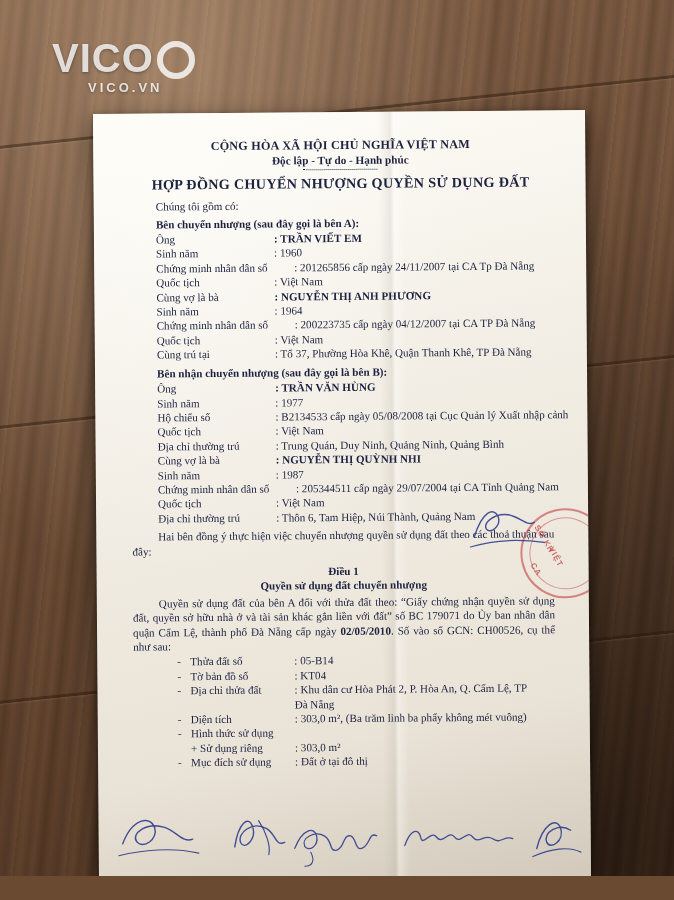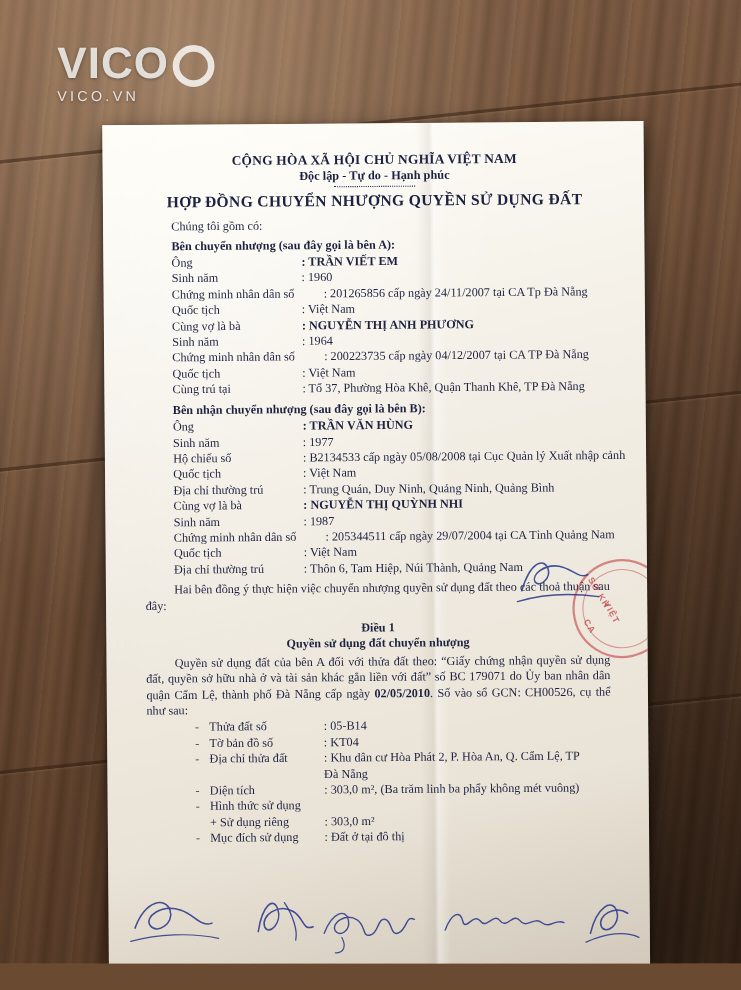--- a/index.html
+++ b/index.html
@@ -79,23 +79,24 @@
     width: 26px;
     height: 26px;
     border: 6px solid rgba(255,255,255,0.80);
     border-radius: 50%;
     margin-left: 3px;
     position: relative;
     top: 2px;
   }
   #watermark .wm-sub {
     font-size: 13px;
-    font-weight: 400;
+    font-weight: 700;
     letter-spacing: 3px;
     margin-top: 2px;
+    margin-left: 36px;
   }
 
   
   #paper {
     position: absolute;
     left: 96px;
     top: 112px;
     width: 492px;
     height: 768px;
     background: #f3efe6;

